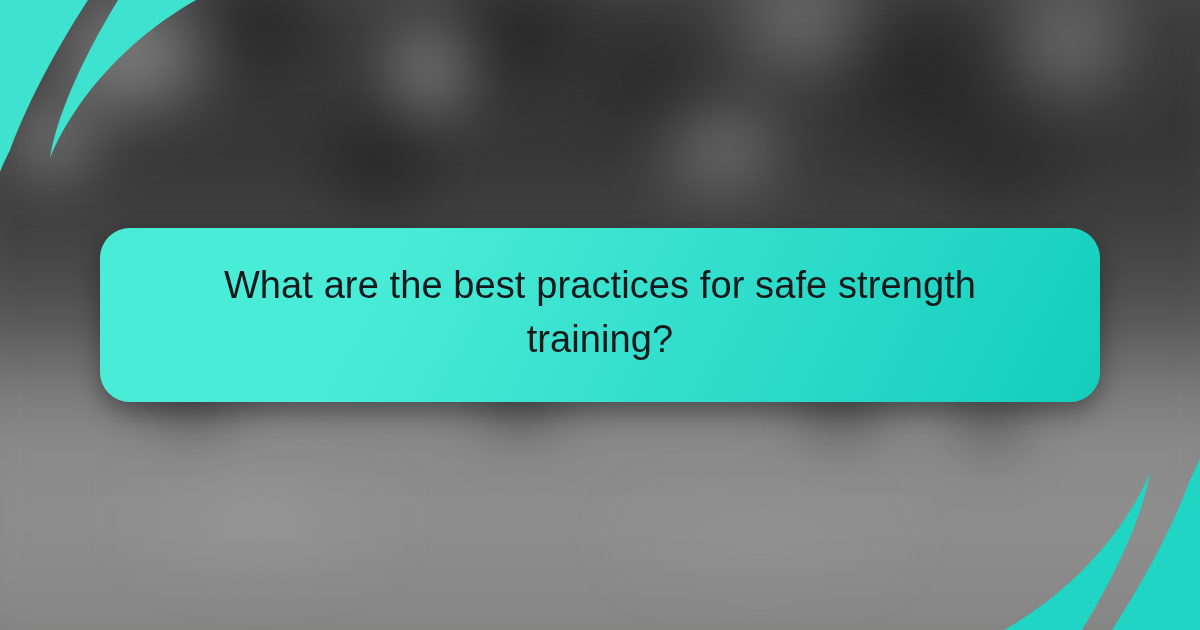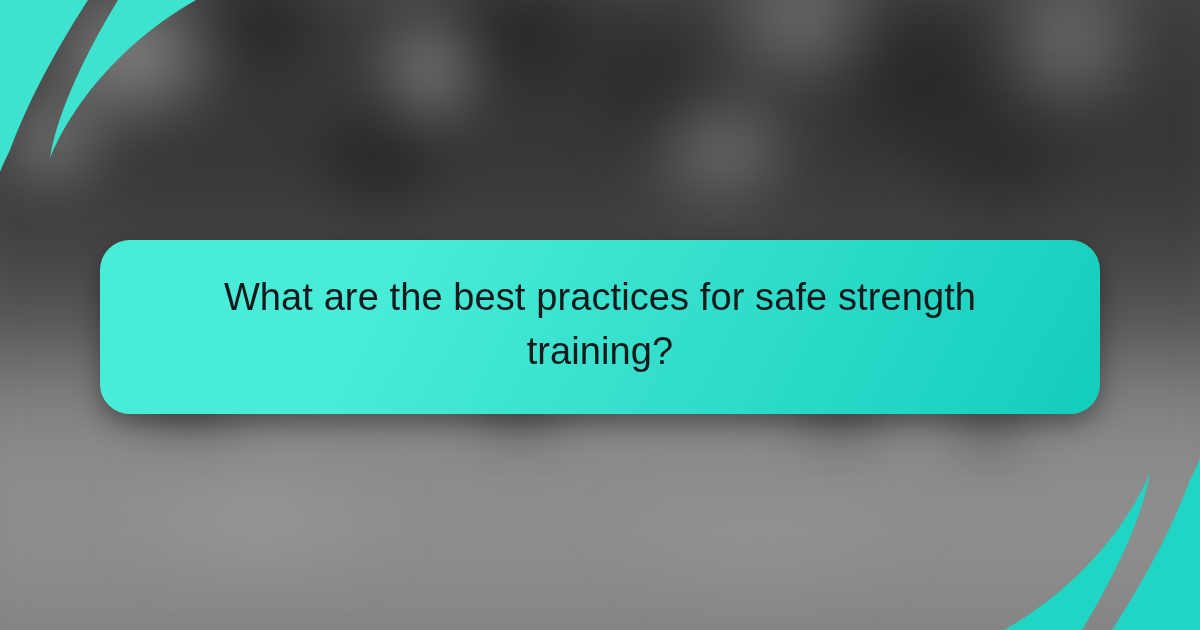--- a/index.html
+++ b/index.html
@@ -63,21 +63,21 @@
 
   
   .ornament { position: absolute; pointer-events: none; }
   .ornament-tl { top: 0; left: 0; width: 340px; height: 240px; }
   .ornament-br { right: 0; bottom: 0; width: 340px; height: 240px; }
 
   
   .card {
     position: absolute;
     left: 100px;
-    top: 240px;
+    top: 228px;
     width: 1000px;
     height: 174px;
     border-radius: 30px;
     box-shadow: 0 10px 26px rgba(0,0,0,.38);
     display: flex;
     align-items: center;
     justify-content: center;
     box-sizing: border-box;
     padding: 6px 60px 10px;
   }

